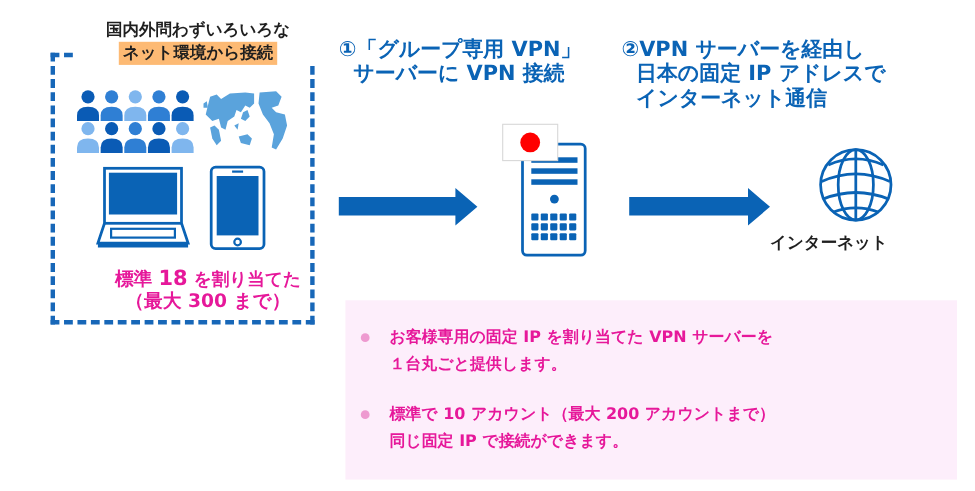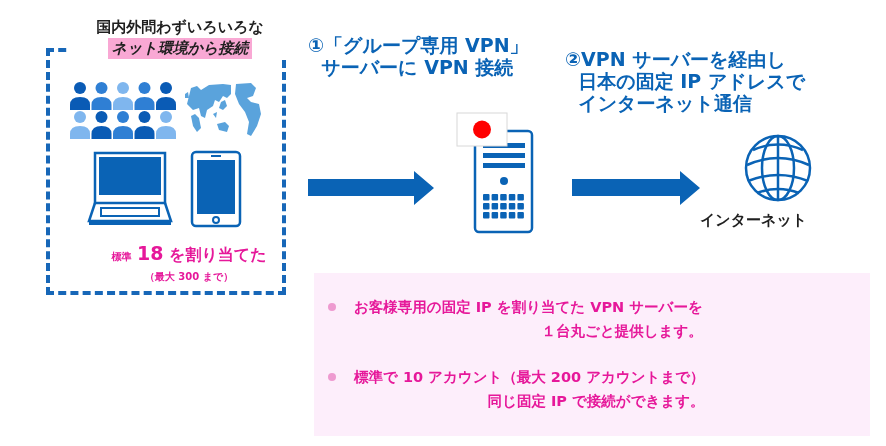--- a/index.html
+++ b/index.html
@@ -9,37 +9,37 @@
   .blue { color:#0a63b5; }
   .dark { color:#1f1f1f; }
   .pink { color:#e6189a; }
 
   
   #left-panel { left:46px; top:48px; width:240px; height:247px;
     border:4px dashed #1767b8; box-sizing:border-box; }
   #left-title { left:68px; top:17px; width:224px; text-align:center;
     font-size:15px; font-weight:bold; line-height:21px; background:#fff; }
   #left-title span { display:block; }
-  #left-title .l2 { background:#f9a8d4; display:inline-block; padding:0 4px;font-style:italic; }
+  #left-title .l2 { background:#fdba74; display:inline-block; padding:0 4px; }
 
   #accounts-label { left:50px; top:243px; width:232px; text-align:center;
     font-weight:bold; line-height:20px; }
   #accounts-label .big { font-size:19px; }
-  #accounts-label .sm { font-size:10px;margin-left:46px; }
+  #accounts-label .sm { font-size:17px;margin-left:46px; }
 
   .step-title { font-size:19px; font-weight:bold; line-height:22px; white-space:pre; }
   #step1 { left:308px; top:34px; }
-  #step2 { left:565px; top:48px; }
+  #step2 { left:565px; top:34px; }
 
   #internet-label { left:700px; top:211px; width:156px; 
     font-size:15px; font-weight:bold; }
 
   #info-box { left:314px; top:273px; width:556px; height:163px; background:#fdeefb; }
   .info-item { position:absolute; left:28px; font-size:14.5px; font-weight:bold;
-    line-height:24px; color:#e6189a;text-align:right; }
+    line-height:24px; color:#e6189a; }
   .info-item .bullet { position:absolute; left:-14px; top:8px; width:8px; height:8px;
     border-radius:50%; background:#ee9ad0; }
   .info-item .text { margin-left:12px; white-space:pre; }
   #info-1 { top:22px; }
   #info-2 { top:92px; }
 </style>
 </head>
 <body>
 
 <div id="left-panel" class="abs"></div>

